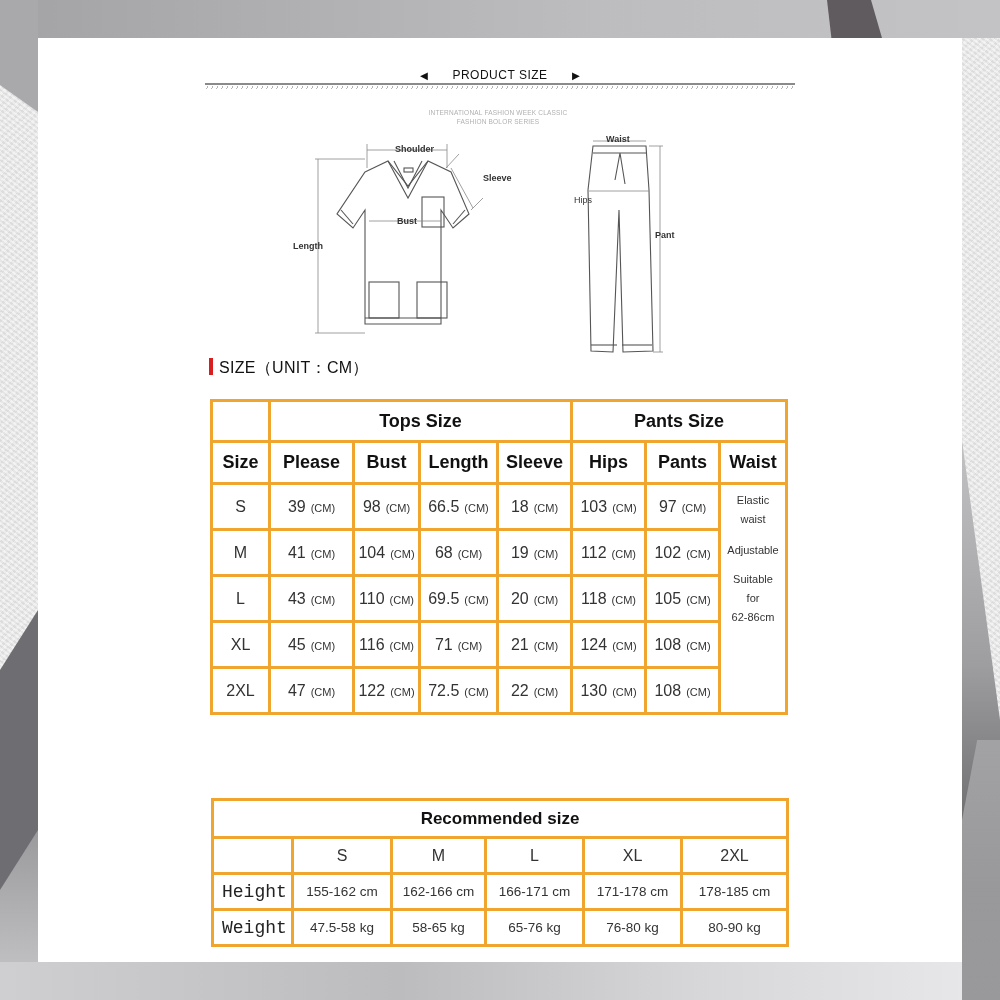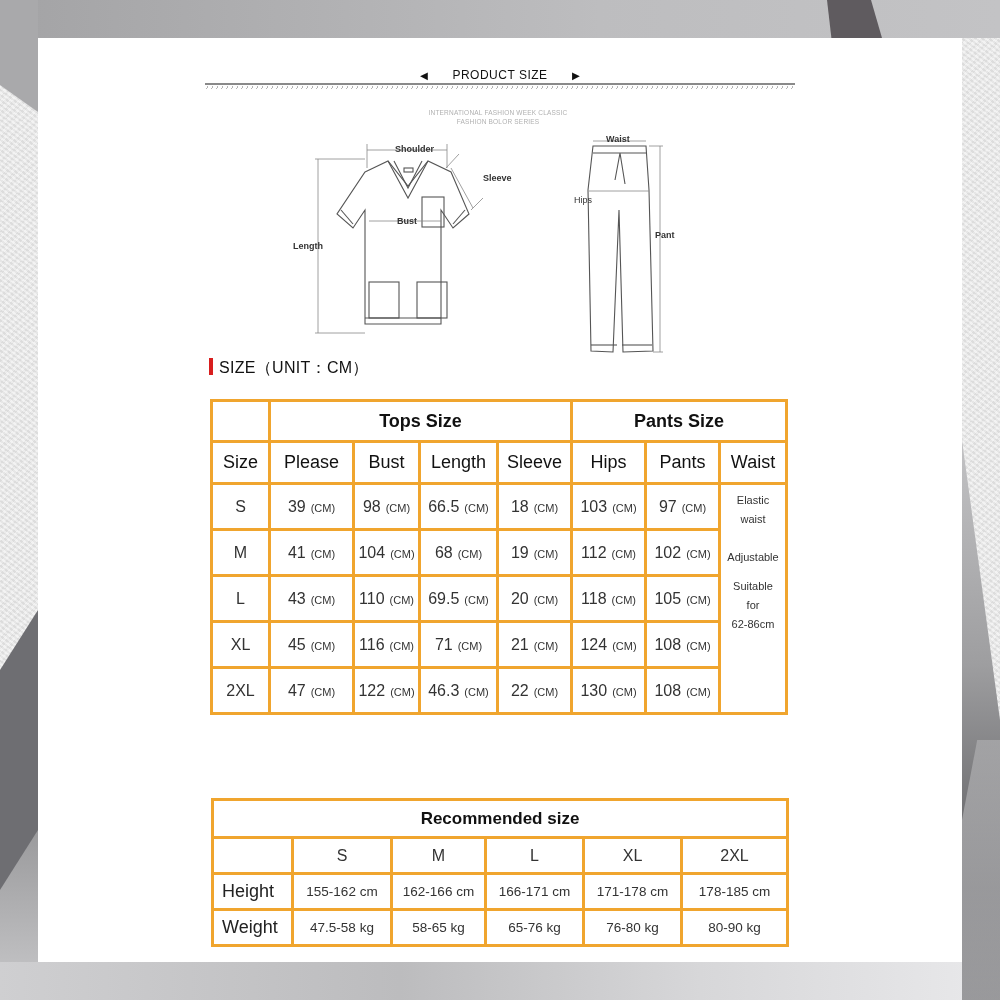--- a/index.html
+++ b/index.html
@@ -68,38 +68,38 @@
 
     
     table { border-collapse: collapse; position: absolute; table-layout: fixed; }
     td, th {
       border: 3px solid #f0a52e;
       text-align: center; vertical-align: middle;
       font-weight: 400;
     }
     .size-table { left: 172px; top: 361px; width: 575px; }
     .size-table .group-head td { height: 41px; font-size: 18px; font-weight: 700; color: #111; }
-    .size-table .col-head td { height: 42px; font-size: 18px; color: #111; }
+    .size-table .col-head td { height: 42px; font-size: 18px; color: #111; font-weight: bold; }
     .size-table .data-row td { height: 46px; font-size: 16px; color: #333; }
     .size-table .data-row td.size-label { font-size: 16px; color: #333; }
     .unit { font-size: 11px; margin-left: 5px; color: #333; }
     .num { display: inline-block; }
     .waist-cell { font-size: 11px !important; line-height: 19px; color: #333; vertical-align: top !important; padding-top: 6px; }
     .waist-cell div { font-size: 11px; }
 
     .reminder {
       position: absolute; left: 180px; top: 700px; width: 560px; text-align: center;
       font-size: 14.5px; line-height: 22px; color: #555;
     }
 
     .rec-table { left: 173px; top: 760px; width: 575px; }
     .rec-table .rec-title td { height: 38px; font-size: 17px; font-weight: 700; color: #111; }
     .rec-table .rec-head td { height: 36px; font-size: 16px; color: #333; }
     .rec-table .rec-row td { height: 36px; font-size: 13.5px; color: #333; }
-    .rec-table .rec-row td.row-label { font-size: 18px; color: #222; text-align: left; padding-left: 8px; }
+    .rec-table .rec-row td.row-label { font-size: 18px; color: #222; text-align: left; padding-left: 8px; font-family: Liberation Mono, monospace; }
   </style>
 </head>
 <body>
 
 <div class="bg">
   <div class="bg-tex"></div>
   <div class="shape shape-top-grey"></div>
   <div class="shape shape-top-left-tri"></div>
   <div class="shape shape-top-dark"></div>
   <div class="shape shape-left-dark"></div>
@@ -214,21 +214,21 @@
       <td class="size-label">S</td>
       <td><span class="num">39</span><span class="unit">(CM)</span></td>
       <td><span class="num">98</span><span class="unit">(CM)</span></td>
       <td><span class="num">66.5</span><span class="unit">(CM)</span></td>
       <td><span class="num">18</span><span class="unit">(CM)</span></td>
       <td><span class="num">103</span><span class="unit">(CM)</span></td>
       <td><span class="num">97</span><span class="unit">(CM)</span></td>
       <td rowspan="5" class="waist-cell">
         <div>Elastic</div>
         <div>waist</div>
-        <div style="margin-top:19px">Adjustable</div>
+        <div style="margin-top:12px">Adjustable</div>
         <div style="margin-top:10px">Suitable</div>
         <div>for</div>
         <div>62-86cm</div>
       </td>
     </tr>
 
     <tr class="data-row">
       <td class="size-label">M</td>
       <td><span class="num">41</span><span class="unit">(CM)</span></td>
       <td><span class="num">104</span><span class="unit">(CM)</span></td>
@@ -255,21 +255,21 @@
       <td><span class="num">71</span><span class="unit">(CM)</span></td>
       <td><span class="num">21</span><span class="unit">(CM)</span></td>
       <td><span class="num">124</span><span class="unit">(CM)</span></td>
       <td><span class="num">108</span><span class="unit">(CM)</span></td>
     </tr>
 
     <tr class="data-row">
       <td class="size-label">2XL</td>
       <td><span class="num">47</span><span class="unit">(CM)</span></td>
       <td><span class="num">122</span><span class="unit">(CM)</span></td>
-      <td><span class="num">46.3</span><span class="unit">(CM)</span></td>
+      <td><span class="num">72.5</span><span class="unit">(CM)</span></td>
       <td><span class="num">22</span><span class="unit">(CM)</span></td>
       <td><span class="num">130</span><span class="unit">(CM)</span></td>
       <td><span class="num">108</span><span class="unit">(CM)</span></td>
     </tr>
   </tbody>
     </table>
 
 
   <table class="rec-table">
     <colgroup>

